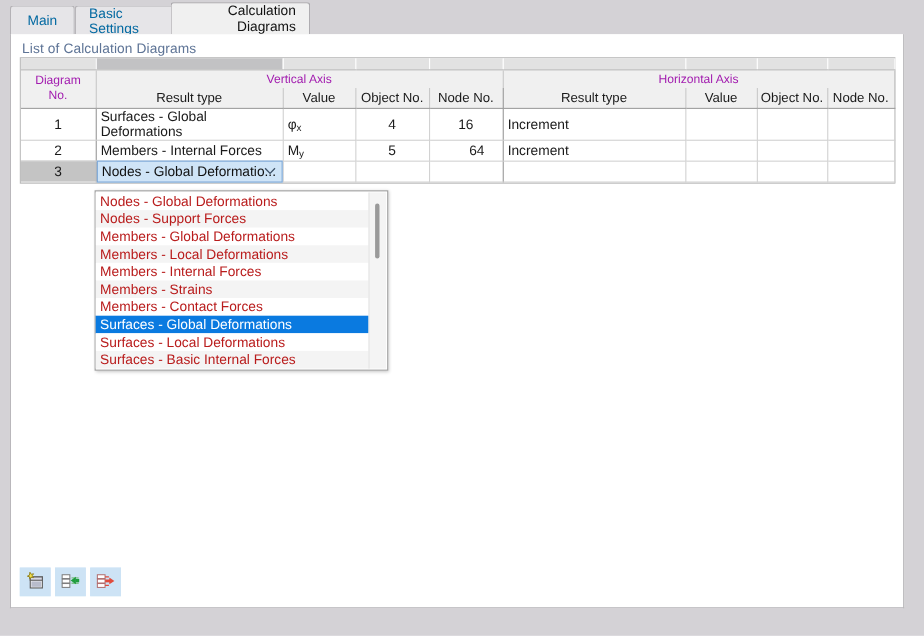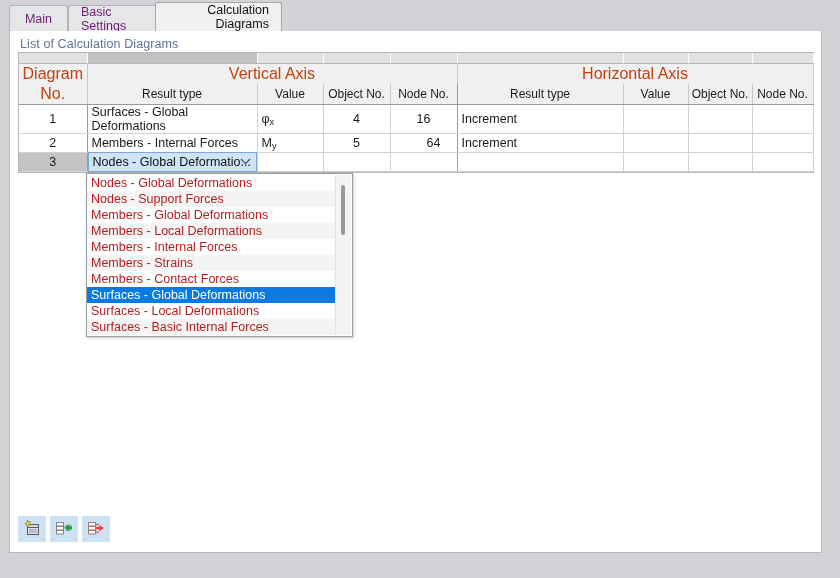--- a/index.html
+++ b/index.html
@@ -30,21 +30,21 @@
     height: 26px;
     box-sizing: border-box;
     background: #e6e5e8;
     border: 1px solid #b4b2b6;
     border-bottom: none;
     border-radius: 3px 3px 0 0;
     display: flex;
     align-items: center;
     justify-content: center;
     font-size: 12.5px;
-    color: #701a75;
+    color: #0369a1;
     padding: 0 12px;
     cursor: default;
   }
   .tab.active {
     background: #f0f0f0;
     top: 2px;
     height: 29px;
     z-index: 5;
     border-color: #a9a7ab;
     color: #111;
@@ -101,22 +101,22 @@
     border-bottom: 1px solid #b8b8b8;
   }
   tr.selrow td.sel-active { background: #c2c2c4; }
   tr.selrow td.sel-blank  { background: #e2e2e2; border-right: 1px solid #ffffff; }
 
   
   tr.grouprow td {
     height: 17px;
     background: #f0f0f0;
     text-align: center;
-    font-size: 16px;
-    color: #c2410c;
+    font-size: 11px;
+    color: #a21caf;
     border-right: 1px solid #c8c8c8;
   }
 
   
   tr.headrow td {
     height: 18px;
     background: #f0f0f0;
     text-align: center;
     font-size: 12px;
     color: #1a1a1a;

